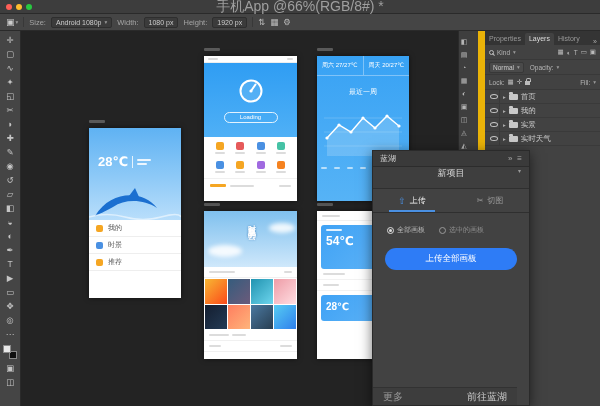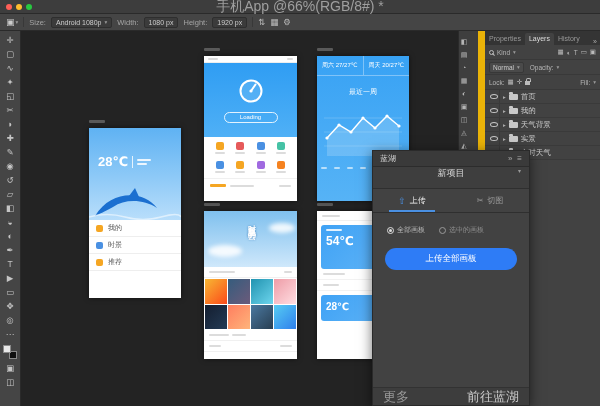--- a/index.html
+++ b/index.html
@@ -128,21 +128,21 @@
   .lh-tab.active::after{content:'';position:absolute;bottom:0;left:20%;width:60%;height:2px;background:#4a90e2}
   .lh-tab .up{color:#4a90e2;font-size:9px}
   .lh-tab .sc{font-size:8px}
   .lh-radios{display:flex;gap:14px;padding:12px 14px 0;font-size:7px;color:#bbb;align-items:center}
   .radio{width:7px;height:7px;border-radius:50%;border:1px solid #999;display:inline-flex;align-items:center;justify-content:center;margin-right:3px;flex-shrink:0}
   .radio.sel{border-color:#ddd}
   .radio.sel::after{content:'';width:3px;height:3px;border-radius:50%;background:#ddd}
   .lh-radio-item{display:flex;align-items:center}
   .lh-radio-item.dim{color:#8f8f8f}
   .lh-btn{margin:13px 12px 15px;height:22px;border-radius:11px;background:#2e7cf6;color:#fff;font-size:8.5px;display:flex;align-items:center;justify-content:center}
-  .lh-footer{position:absolute;bottom:0;left:0;right:0;height:18px;border-top:1px solid #323232;background:#3d3d3d;display:flex;align-items:center;justify-content:space-between;padding:0 10px;font-size:13px}
+  .lh-footer{position:absolute;bottom:0;left:0;right:12px;height:18px;border-top:1px solid #323232;background:#3d3d3d;display:flex;align-items:center;justify-content:space-between;padding:0 10px;font-size:10px}
   .lh-more{color:#999}
   .lh-goto{color:#c9c9c9}
 </style>
 </head>
 <body>
 
 <div class="titlebar">
   <div class="traffic">
     <span class="tl red"></span>
     <span class="tl yellow"></span>
@@ -451,28 +451,20 @@
       <span class="chev">▸</span>
       <span class="folder"></span>
       <span>我的</span>
     </div>
     <div class="layer-row">
       <span class="eye-cell">
           <span class="eye"></span>
         </span>
       <span class="chev">▸</span>
       <span class="folder"></span>
-      <span>天气背景</span>
-    </div>
-    <div class="layer-row">
-      <span class="eye-cell">
-          <span class="eye"></span>
-        </span>
-      <span class="chev">▸</span>
-      <span class="folder"></span>
       <span>实景</span>
     </div>
     <div class="layer-row">
       <span class="eye-cell">
           <span class="eye"></span>
         </span>
       <span class="chev">▸</span>
       <span class="folder"></span>
       <span>实时天气</span>
     </div>

